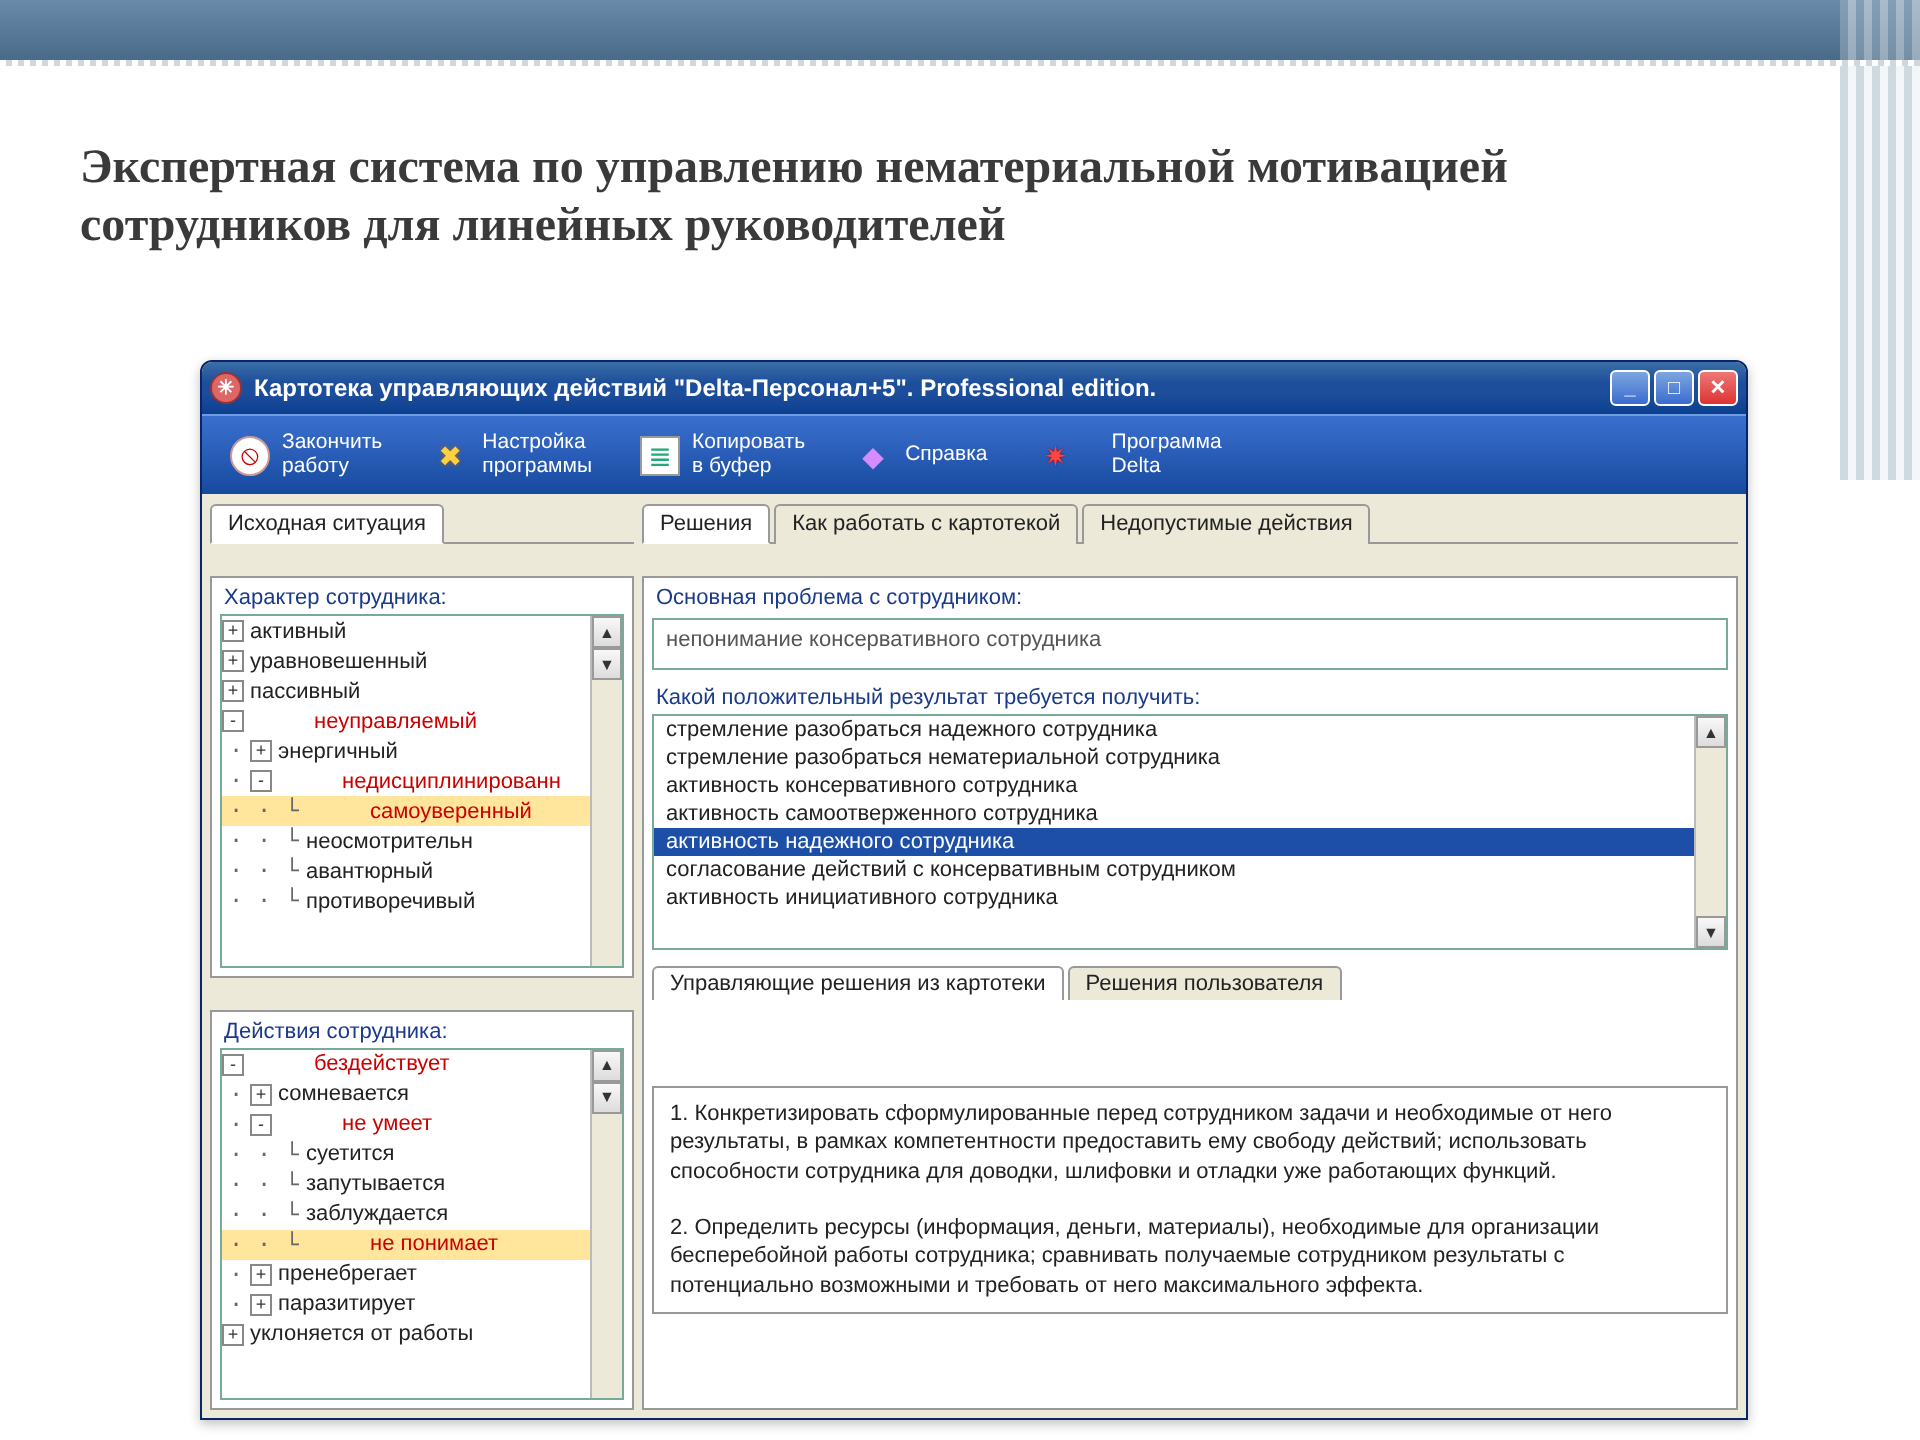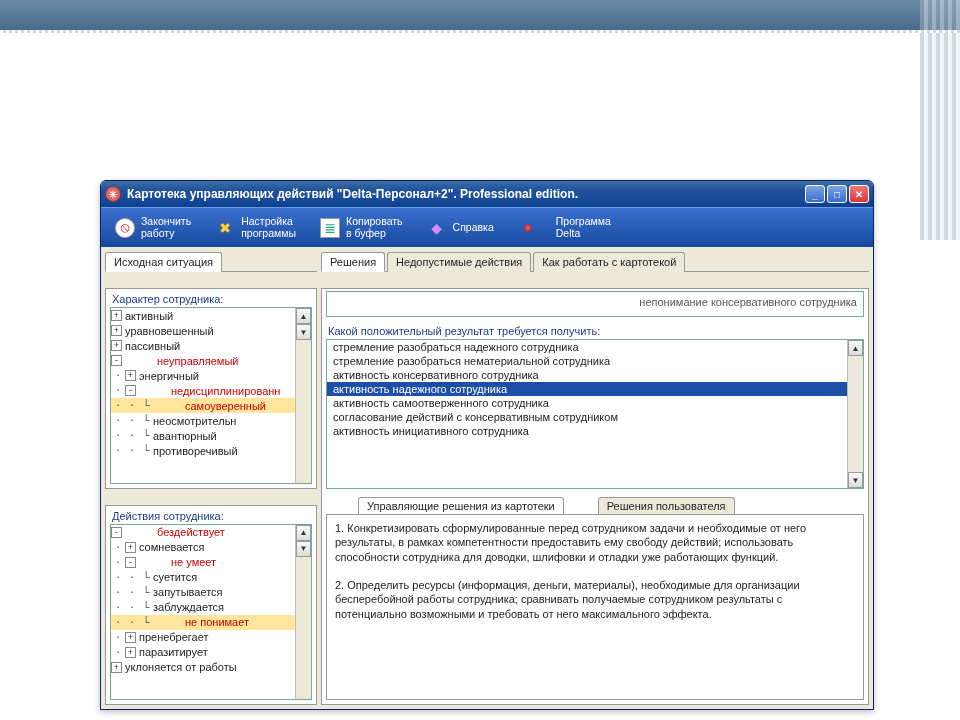--- a/index.html
+++ b/index.html
@@ -35,50 +35,51 @@
   .client { flex:1; display:flex; background:#ece9d8; overflow:hidden; padding:4px; gap:4px; }
   .leftpane, .rightpane { display:flex; flex-direction:column; gap:16px;}
   .leftpane { width:212px;}
   .rightpane { flex:1;}
   .tabs { display:flex; gap:0; border-bottom:1px solid #999; }
   .tab { background:#ece9d8; border:1px solid #999; border-bottom:none; border-radius:3px 3px 0 0; padding:3px 8px; font-size:11px; margin-right:2px; position:relative; top:1px; }
   .tab.active { background:#fff; font-weight:normal; border-bottom:1px solid #fff;}
   .panel { background:#fff; border:1px solid #999; flex:1; display:flex; flex-direction:column; overflow:hidden;}
   .section-label { font-size:11px; color:#1a3a8a; padding:4px 6px 2px;}
   .listbox { border:1px solid #7a9; background:#fff; margin:2px 4px 4px; flex:1; overflow:auto; }
-  .listbox.shallow { flex:none; height:26px; overflow:hidden;text-align:right;}
+  .listbox.shallow { flex:none; height:26px; overflow:hidden;}
   .tree { font-size:11px; }
   .tree .row { display:flex; align-items:center; white-space:nowrap; height:15px; padding-right:4px;}
   .tree .sp { display:inline-block; width:14px; text-align:center; color:#666; font-family:monospace;}
   .tree .exp { display:inline-block; width:11px; height:11px; border:1px solid #888; background:#fff; text-align:center; line-height:9px; font-size:9px; margin:0 3px 0 0; color:#333;}
   .tree .txt { }
   .tree .red { color:#c00;margin-left:32px; }
   .tree .sel { background:#ffe69c; }
   .result-list .item { padding:1px 6px; font-size:11px; border-bottom:none;}
   .result-list .item.sel { background:#1d4fa8; color:#fff;}
   .subtabs { display:flex; margin:4px 4px 0;}
-  .subtab { border:1px solid #999; border-bottom:none; border-radius:3px 3px 0 0; padding:2px 8px; background:#ece9d8; font-size:11px; margin-right:2px;margin-left:32px;}
+  .subtab { border:1px solid #999; border-bottom:none; border-radius:3px 3px 0 0; padding:2px 8px; background:#ece9d8; font-size:11px; margin-right:2px;}
   .subtab.active { background:#fff;}
   .solution { border:1px solid #999; background:#fff; margin:0 4px 4px; flex:1; padding:6px 8px; font-size:11px; line-height:1.3; overflow:auto;}
   .scrollbar { width:16px; background:#ece9d8; border-left:1px solid #bbb;}
   .sb-btn { height:16px; background:linear-gradient(#f8f8f8,#dcdcdc); border:1px solid #999; display:flex;align-items:center;justify-content:center;font-size:8px;color:#333;}
   .flexrow { display:flex;}
   .grow { flex:1; overflow:auto;}
   .leftsection { display:flex; flex-direction:column;}
 </style>
 </head>
 <body>
 
 <div class="page">
   <div class="stripe"></div>
+  <div class="slide-title">Экспертная система по управлению нематериальной мотивацией сотрудников для линейных руководителей</div>
 
   <div class="win">
     <div class="titlebar">
       <span class="ticon">✳</span>
-      <span class="caption">Картотека управляющих действий "Delta-Персонал+2". Professional edition.</span>
+      <span class="caption">Картотека управляющих действий "Delta-Персонал+5". Professional edition.</span>
       <div class="tbtns">
         <div class="tbtn">_</div>
         <div class="tbtn">□</div>
         <div class="tbtn close">✕</div>
       </div>
     </div>
 
     <div class="toolbar">
       <div class="tool">
         <span class="ic ic-stop">⦸</span>
@@ -236,49 +237,50 @@
               <div style="flex:1"></div>
               <div class="sb-btn">▼</div>
             </div>
           </div>
         </div>
       </div>
 
       <div class="rightpane">
         <div class="tabs">
           <div class="tab active">Решения</div>
+          <div class="tab">Как работать с картотекой</div>
           <div class="tab">Недопустимые действия</div>
-          <div class="tab">Как работать с картотекой</div>
         </div>
         <div class="panel" style="flex:1;">
+          <div class="section-label">Основная проблема с сотрудником:</div>
           <div class="listbox shallow">
             <div style="padding:4px 6px; color:#555;">непонимание консервативного сотрудника</div>
           </div>
           <div class="section-label">Какой положительный результат требуется получить:</div>
-          <div class="flexrow" style="height:150px; margin:0 4px 4px; border:1px solid #7a9;">
+          <div class="flexrow" style="height:118px; margin:0 4px 4px; border:1px solid #7a9;">
             <div class="grow result-list" id="reslist">
                 <div class="item">стремление разобраться надежного сотрудника</div>
                 <div class="item">стремление разобраться нематериальной сотрудника</div>
                 <div class="item">активность консервативного сотрудника</div>
+                <div class="item">активность самоотверженного сотрудника</div>
                 <div class="item sel">активность надежного сотрудника</div>
-                <div class="item">активность самоотверженного сотрудника</div>
                 <div class="item">согласование действий с консервативным сотрудником</div>
                 <div class="item">активность инициативного сотрудника</div>
               </div>
             <div class="scrollbar" style="display:flex;flex-direction:column;">
               <div class="sb-btn">▲</div>
               <div style="flex:1"></div>
               <div class="sb-btn">▼</div>
             </div>
           </div>
           <div class="subtabs">
             <div class="subtab active">Управляющие решения из картотеки</div>
             <div class="subtab">Решения пользователя</div>
           </div>
-          <div class="flexrow" style="flex:1;">
+          <div class="flexrow" style="flex:1;align-items:center;">
             <div class="solution" id="solution" style="white-space: pre-wrap;">1. Конкретизировать сформулированные перед сотрудником задачи и необходимые от него результаты, в рамках компетентности предоставить ему свободу действий; использовать способности сотрудника для доводки, шлифовки и отладки уже работающих функций.
 
 2. Определить ресурсы (информация, деньги, материалы), необходимые для организации бесперебойной работы сотрудника; сравнивать получаемые сотрудником результаты с потенциально возможными и требовать от него максимального эффекта.</div>
           </div>
         </div>
       </div>
     </div>
   </div>
 </div>
 

